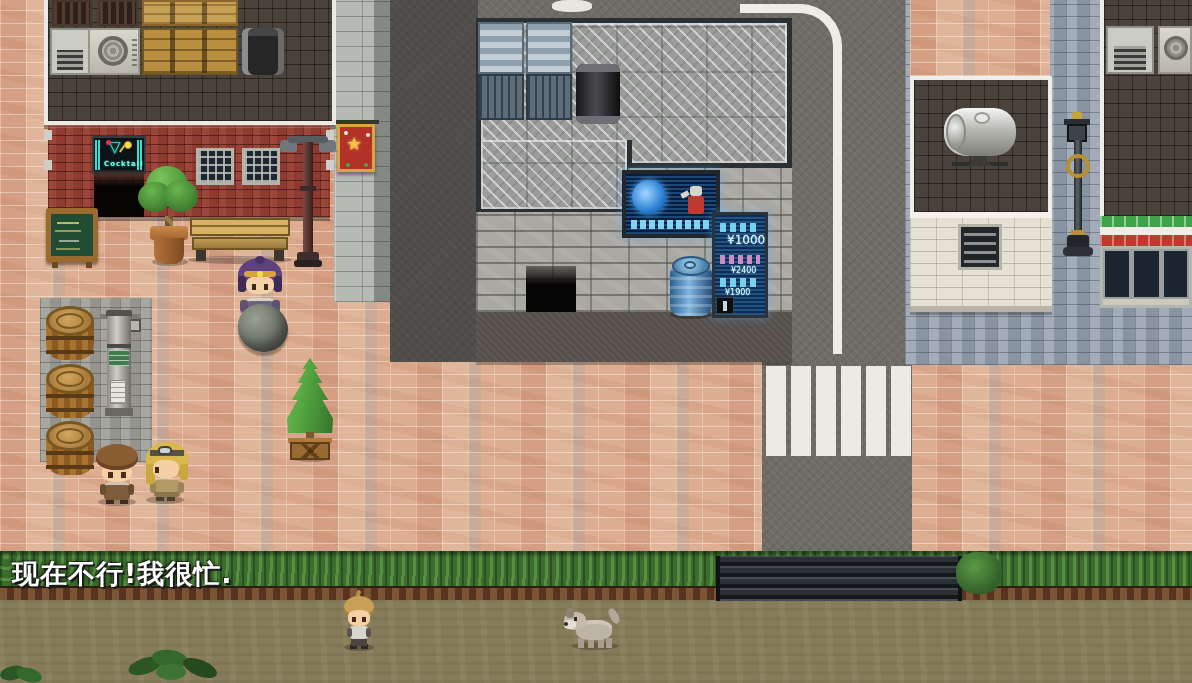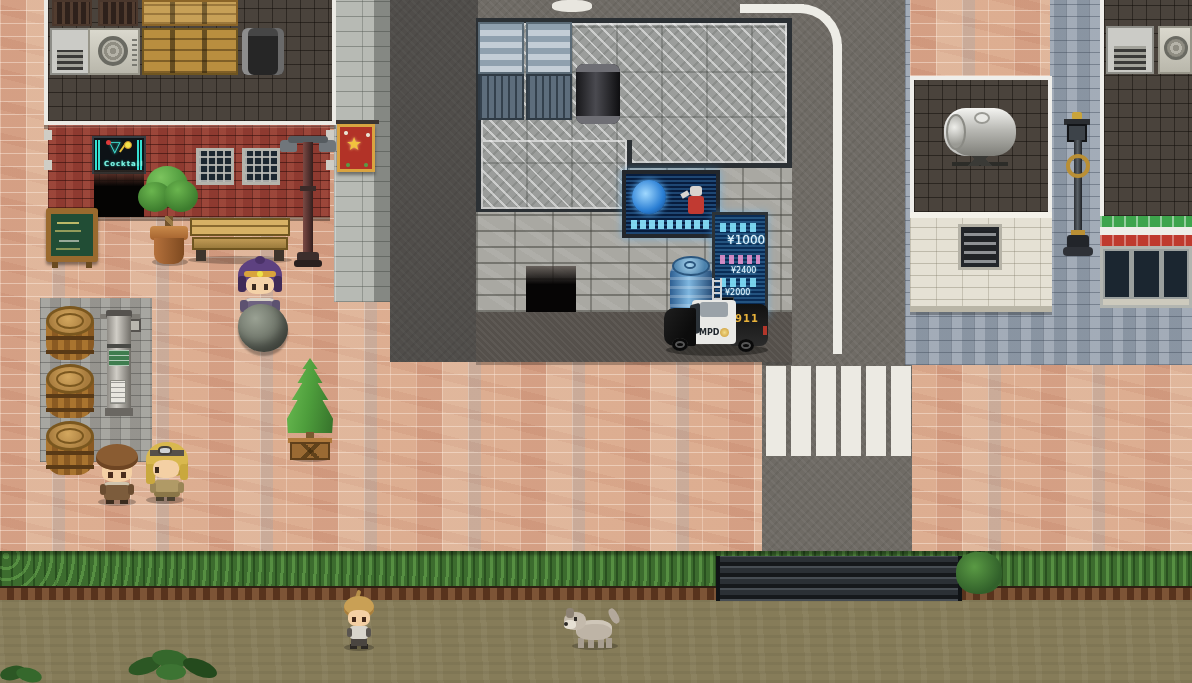--- a/index.html
+++ b/index.html
@@ -236,50 +236,33 @@
     <div class="abs" style="left:5px;top:46px;width:80px;height:9px;background:repeating-linear-gradient(90deg,rgba(140,230,255,.9) 0 6px,transparent 6px 9px);"></div>
   </div>
 
   <div class="abs" style="left:712px;top:212px;width:56px;height:106px;background:#0a2c55;border:3px solid #2c3338;box-sizing:border-box;box-shadow:0 0 8px rgba(80,180,255,.45);">
     <div class="abs" style="left:0;top:0;width:50px;height:100px;background:repeating-linear-gradient(0deg,rgba(110,200,255,.25) 0 2px,transparent 2px 4px);"></div>
     <div class="abs" style="left:5px;top:8px;width:40px;height:9px;background:repeating-linear-gradient(90deg,rgba(130,225,250,.9) 0 6px,transparent 6px 10px);"></div>
     <span class="abs txt" style="left:12px;top:18px;font-size:12px;color:#eaf6ff;text-shadow:0 0 2px #7fd9f2;">¥1000</span>
     <div class="abs" style="left:5px;top:40px;width:40px;height:9px;background:repeating-linear-gradient(90deg,rgba(240,150,210,.85) 0 5px,transparent 5px 9px);"></div>
     <span class="abs txt" style="left:16px;top:51px;font-size:8px;color:#eaf6ff;text-shadow:0 0 2px #7fd9f2;">¥2400</span>
     <div class="abs" style="left:5px;top:63px;width:40px;height:9px;background:repeating-linear-gradient(90deg,rgba(130,225,250,.9) 0 6px,transparent 6px 10px);"></div>
-    <span class="abs txt" style="left:10px;top:73px;font-size:8px;color:#eaf6ff;text-shadow:0 0 2px #7fd9f2;">¥2000</span>
+    <span class="abs txt" style="left:10px;top:73px;font-size:8px;color:#eaf6ff;text-shadow:0 0 2px #7fd9f2;">¥1900</span>
     <div class="abs" style="left:1px;top:82px;width:18px;height:17px;background:#0c0f12;border:1px solid #3a4248;box-sizing:border-box;">
       <div class="abs" style="left:6px;top:3px;width:4px;height:10px;background:#cfd4d8;"></div>
     </div>
   </div>
 
   <div class="abs" style="left:668px;top:256px;width:46px;height:64px;">
     <div class="abs" style="left:2px;top:54px;width:42px;height:9px;background:rgba(0,0,0,.3);border-radius:50%;"></div>
     <div class="abs" style="left:2px;top:10px;width:42px;height:50px;background:linear-gradient(90deg,#2e5f92,#7fb7e0 45%,#274e79);border-radius:8px 8px 10px 10px;background-image:repeating-linear-gradient(0deg,rgba(255,255,255,.22) 0 3px,transparent 3px 9px),linear-gradient(90deg,#2e5f92,#7fb7e0 45%,#274e79);"></div>
     <div class="abs" style="left:4px;top:0;width:38px;height:20px;border-radius:50%;background:radial-gradient(circle at 45% 40%,#a8d4ee,#4a80ab 75%);border:2px solid #2b567e;box-sizing:border-box;"></div>
     <div class="abs" style="left:16px;top:5px;width:12px;height:8px;border-radius:50%;border:2px solid #2b567e;box-sizing:border-box;"></div>
   </div>
 
-  <div class="abs" style="left:664px;top:292px;width:106px;height:66px;">
-    <div class="abs" style="left:2px;top:52px;width:102px;height:12px;background:rgba(0,0,0,.35);border-radius:50%;"></div>
-    <div class="abs" style="left:48px;top:-14px;width:10px;height:28px;border-left:2px solid #cfd4d8;border-right:2px solid #cfd4d8;background:repeating-linear-gradient(0deg,#cfd4d8 0 2px,transparent 2px 6px);box-sizing:border-box;"></div>
-    <div class="abs" style="left:66px;top:12px;width:38px;height:42px;background:linear-gradient(#111,#2b2b2b);border-radius:4px 8px 8px 4px;">
-      <span class="abs txt" style="left:5px;top:9px;font-size:10px;font-weight:bold;color:#e8b23a;letter-spacing:1px;">911</span>
-      <div class="abs" style="left:33px;top:22px;width:4px;height:9px;background:#b3362a;"></div>
-    </div>
-    <div class="abs" style="left:28px;top:8px;width:44px;height:44px;background:#e9e9e6;border-radius:4px;">
-      <div class="abs" style="left:8px;top:2px;width:28px;height:15px;background:#9aa2a8;border-radius:3px;"></div>
-      <div class="abs" style="left:-2px;top:4px;width:10px;height:30px;background:#2b3238;transform:skewY(-12deg);border-radius:2px;"></div>
-      <span class="abs txt" style="left:7px;top:28px;font-size:8px;font-weight:bold;color:#20262c;">MPD</span>
-      <div class="abs" style="left:28px;top:28px;width:9px;height:9px;border-radius:50%;background:radial-gradient(circle,#f2dc8a,#c9952f);"></div>
-    </div>
-    <div class="abs" style="left:0;top:16px;width:32px;height:38px;background:linear-gradient(120deg,#1f1f1f,#0c0c0c 70%);border-radius:10px 2px 2px 10px;"></div>
-    <div class="abs" style="left:8px;top:46px;width:16px;height:13px;background:#0a0a0a;border-radius:50%;box-shadow:inset 0 0 0 3px #0a0a0a, inset 0 0 0 5px #565656;"></div>
-    <div class="abs" style="left:74px;top:47px;width:16px;height:13px;background:#0a0a0a;border-radius:50%;box-shadow:inset 0 0 0 3px #0a0a0a, inset 0 0 0 5px #565656;"></div>
-  </div>
 
   <div class="abs rooftile" style="left:910px;top:76px;width:142px;height:140px;box-sizing:border-box;border:4px solid #efeeea;box-shadow:0 3px 0 rgba(0,0,0,.3);"></div>
   <div class="abs" style="left:944px;top:108px;width:72px;height:66px;">
     <div class="abs" style="left:8px;top:40px;width:56px;height:18px;background:linear-gradient(45deg,transparent 40%,#3a3a36 40% 55%,transparent 55%),linear-gradient(-45deg,transparent 40%,#3a3a36 40% 55%,transparent 55%),linear-gradient(#2c2c28 0 0) 0 14px/56px 4px no-repeat;"></div>
     <div class="abs" style="left:0;top:0;width:72px;height:48px;background:linear-gradient(#f4f4f1,#b9b9b4 45%,#7e7e78);border-radius:22px;box-shadow:inset 4px 0 0 rgba(255,255,255,.5);"></div>
     <div class="abs" style="left:2px;top:6px;width:20px;height:36px;border-radius:50%;background:radial-gradient(circle at 40% 35%,#eeeeea,#9a9a94 75%);border:2px solid #8a8a84;box-sizing:border-box;"></div>
     <div class="abs" style="left:30px;top:4px;width:16px;height:12px;border-radius:50%;background:#e8e8e4;border:2px solid #9a9a94;box-sizing:border-box;"></div>
   </div>
   <div class="abs wbrick" style="left:910px;top:212px;width:142px;height:100px;box-shadow:inset 0 6px 0 #f4f2ea, inset 0 -6px 0 #b9b5a6, 0 3px 0 rgba(0,0,0,.25);">
     <div class="abs" style="left:48px;top:12px;width:44px;height:46px;background:#23262a;border:3px solid #b5b2a6;box-sizing:border-box;">
@@ -386,14 +369,15 @@
     <div class="abs" style="left:34px;top:32px;width:6px;height:10px;background:#a89e90;"></div>
     <div class="abs" style="left:42px;top:32px;width:6px;height:10px;background:#a89e90;"></div>
     <div class="abs" style="left:12px;top:14px;width:36px;height:20px;background:#beb4a6;border-radius:45% 40% 40% 40%;box-shadow:inset 0 4px 0 #cfc6b8;"></div>
     <div class="abs" style="left:0;top:6px;width:22px;height:18px;background:#c4baac;border-radius:45%;"></div>
     <div class="abs" style="left:2px;top:2px;width:8px;height:10px;background:#8d8274;border-radius:40%;"></div>
     <div class="abs" style="left:0;top:14px;width:12px;height:9px;background:#e6e0d4;border-radius:40%;"></div>
     <div class="abs" style="left:0;top:16px;width:4px;height:4px;background:#2e2a26;border-radius:50%;"></div>
     <div class="abs" style="left:10px;top:11px;width:3px;height:4px;background:#2e2a26;"></div>
   </div>
 
+  <div class="abs txt" style="left:12px;top:556px;height:36px;line-height:36px;font-size:27px;font-weight:bold;color:#ffffff;letter-spacing:1px;text-shadow:2px 2px 0 #1a1a1a, -1px -1px 0 rgba(0,0,0,.55), 0 0 5px rgba(0,0,0,.7);z-index:50;">现在不行!我很忙.</div>
 
 </div>
 
 </body></html>

